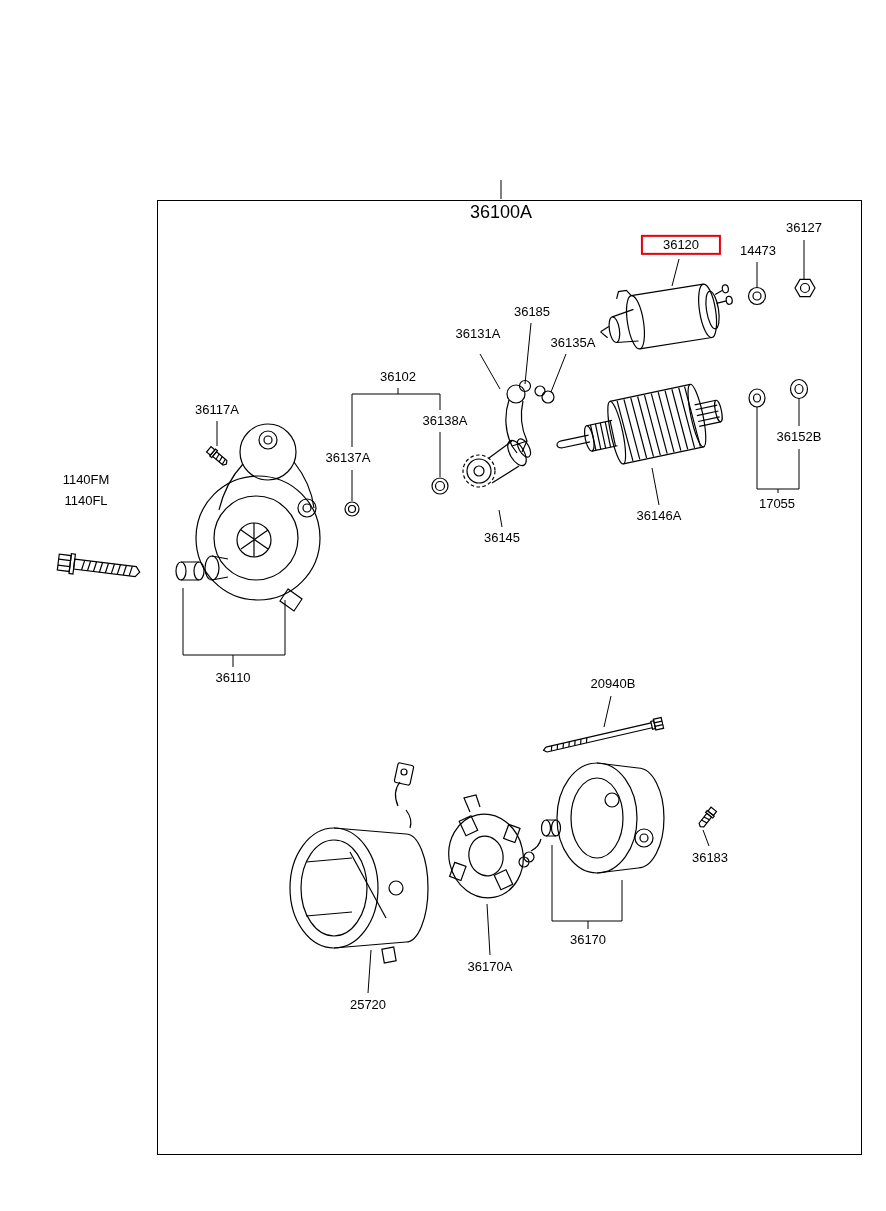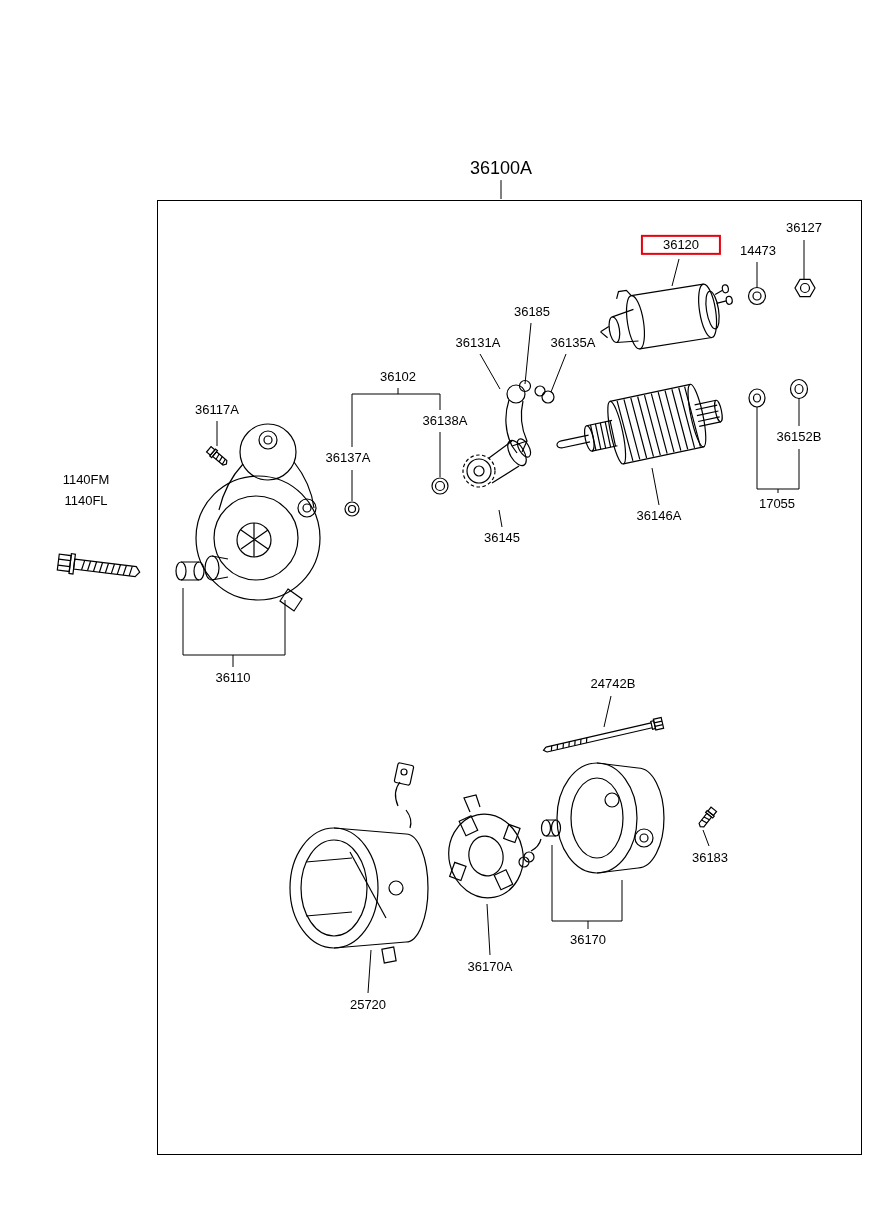--- a/index.html
+++ b/index.html
@@ -10,21 +10,21 @@
   }
   .frame {
     position:absolute; left:157px; top:200px; width:705px; height:955px;
     border:1.5px solid var(--ink,#000); background:transparent;
   }
   .part-label {
     position:absolute; transform:translate(-50%,-50%);
     font-size:13px; line-height:1.1; color:var(--ink,#000);
     background:#fff; padding:1px 3px; white-space:nowrap; cursor:default;
   }
-  .part-label.title { font-size:18px; }
+  .part-label.title { font-size:18px;margin-top:44px; }
   .part-label.selected {
     border:2px solid var(--hl,#e8000d); padding:1px 20px;
   }
   svg.art { position:absolute; left:0; top:0; color:var(--ink,#000); }
 </style>
 </head>
 <body>
 
 <div class="canvas">
 
@@ -222,21 +222,21 @@
   <div class="part-label title" style="left:501px;top:169px">36100A</div>
 
   <div class="part-label selected" style="left:681px;top:245px">36120</div>
 
   <div class="part-label" style="left:758px;top:251px">14473</div>
 
   <div class="part-label" style="left:804px;top:228px">36127</div>
 
   <div class="part-label" style="left:532px;top:312px">36185</div>
 
-  <div class="part-label" style="left:478px;top:343px">36131A</div>
+  <div class="part-label" style="left:478px;top:334px">36131A</div>
 
   <div class="part-label" style="left:573px;top:343px">36135A</div>
 
   <div class="part-label" style="left:398px;top:377px">36102</div>
 
   <div class="part-label" style="left:217px;top:410px">36117A</div>
 
   <div class="part-label" style="left:445px;top:421px">36138A</div>
 
   <div class="part-label" style="left:348px;top:458px">36137A</div>
@@ -248,21 +248,21 @@
   <div class="part-label" style="left:659px;top:516px">36146A</div>
 
   <div class="part-label" style="left:502px;top:538px">36145</div>
 
   <div class="part-label" style="left:86px;top:480px">1140FM</div>
 
   <div class="part-label" style="left:86px;top:501px">1140FL</div>
 
   <div class="part-label" style="left:233px;top:678px">36110</div>
 
-  <div class="part-label" style="left:613px;top:684px">24742B</div>
+  <div class="part-label" style="left:613px;top:684px">20940B</div>
 
   <div class="part-label" style="left:710px;top:858px">36183</div>
 
   <div class="part-label" style="left:588px;top:940px">36170</div>
 
   <div class="part-label" style="left:490px;top:967px">36170A</div>
 
   <div class="part-label" style="left:368px;top:1005px">25720</div>
 
 </div>

